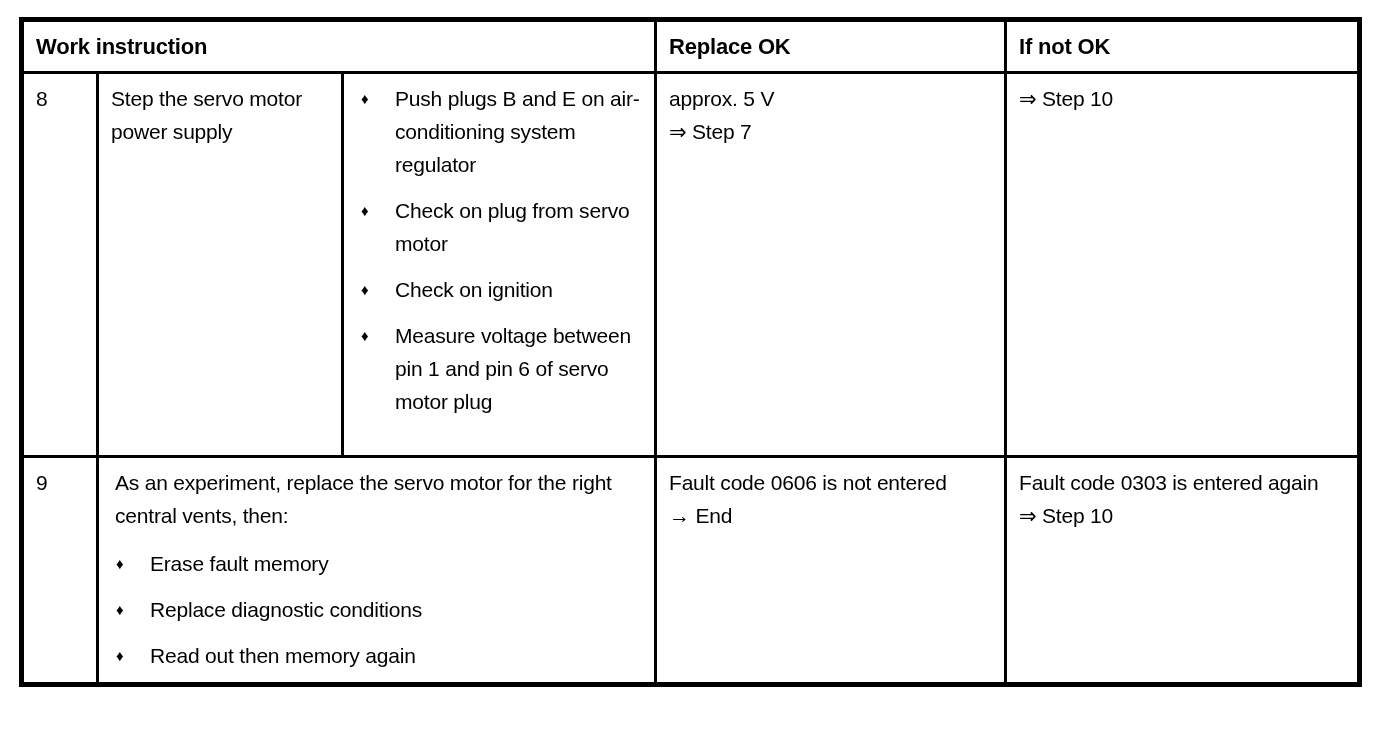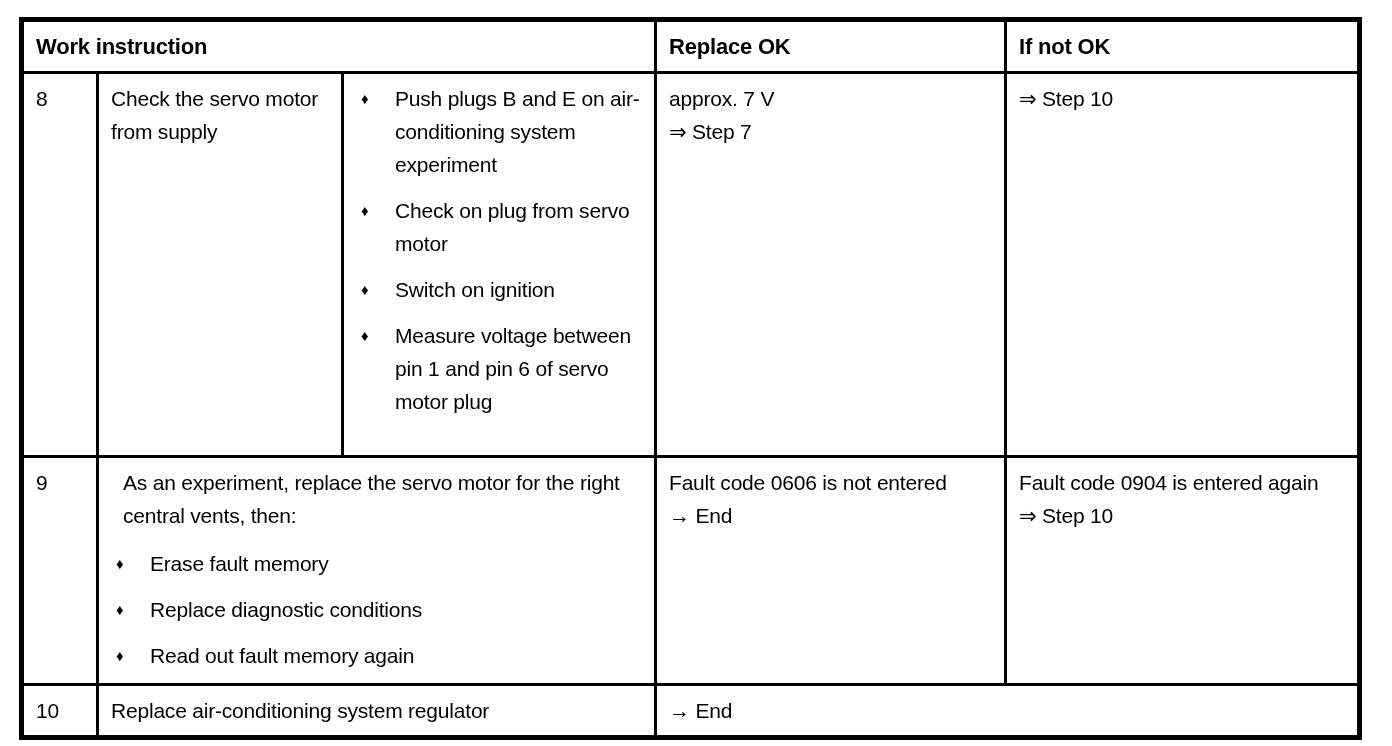--- a/index.html
+++ b/index.html
@@ -47,21 +47,21 @@
     text-align: left;
     vertical-align: middle;
     font-size: 22px;
     font-weight: bold;
     padding: 4px 12px;
   }
   td.step-cell {
     padding-left: 10px;
   }
   .intro {
-    margin: 0 0 15px 12px;
+    margin: 0 0 15px 4px;
   }
   .bullet {
     display: flex;
     padding-left: 5px;
     margin-bottom: 13px;
   }
   .bullet:last-child { margin-bottom: 0; }
   .bullet .marker {
     flex: 0 0 34px;
     font-size: 15px;
@@ -88,41 +88,41 @@
 
     <tbody>
         <tr class="r-head">
       <th class="hdr" colspan="3">Work instruction</th>
       <th class="hdr">Replace OK</th>
       <th class="hdr">If not OK</th>
     </tr>
 
     <tr class="r-8">
       <td class="step-cell">8</td>
-      <td class="task-cell">Check the servo motor from sup­ply</td>
+      <td class="task-cell">Step the servo motor power sup­ply</td>
       <td class="actions-cell">
         <div class="bullet">
           <span class="marker">♦</span>
-          <span class="bullet-text">Push plugs B and E on air-conditioning system experiment</span>
+          <span class="bullet-text">Push plugs B and E on air-conditioning system regulator</span>
         </div>
         <div class="bullet">
           <span class="marker">♦</span>
           <span class="bullet-text">Check on plug from servo motor</span>
         </div>
         <div class="bullet">
           <span class="marker">♦</span>
-          <span class="bullet-text">Switch on ignition</span>
+          <span class="bullet-text">Check on ignition</span>
         </div>
         <div class="bullet">
           <span class="marker">♦</span>
           <span class="bullet-text">Measure voltage between pin 1 and pin 6 of servo motor plug</span>
         </div>
       </td>
       <td class="result-cell">
-        <div class="result-line">approx. 7 V</div>
+        <div class="result-line">approx. 5 V</div>
         <div class="result-line">⇒ Step 7</div>
       </td>
       <td class="result-cell">
         <div class="result-line">⇒ Step 10</div>
       </td>
     </tr>
 
     <tr class="r-9">
       <td class="step-cell">9</td>
       <td class="task-cell" colspan="2">
@@ -130,33 +130,28 @@
         <div class="bullet">
           <span class="marker">♦</span>
           <span class="bullet-text">Erase fault memory</span>
         </div>
         <div class="bullet">
           <span class="marker">♦</span>
           <span class="bullet-text">Replace diagnostic conditions</span>
         </div>
         <div class="bullet">
           <span class="marker">♦</span>
-          <span class="bullet-text">Read out fault memory again</span>
+          <span class="bullet-text">Read out then memory again</span>
         </div>
       </td>
       <td class="result-cell">
         <div class="result-line">Fault code 0606 is not entered</div>
         <div class="result-line">→ End</div>
       </td>
       <td class="result-cell">
-        <div class="result-line">Fault code 0904 is entered again</div>
+        <div class="result-line">Fault code 0303 is entered again</div>
         <div class="result-line">⇒ Step 10</div>
       </td>
     </tr>
 
-    <tr class="r-10">
-      <td class="step-cell">10</td>
-      <td class="task-cell" colspan="2">Replace air-conditioning system regulator</td>
-      <td class="result-cell" colspan="2">→ End</td>
-    </tr>
   </tbody>
     </table>
 </div>
 
 </body></html>

